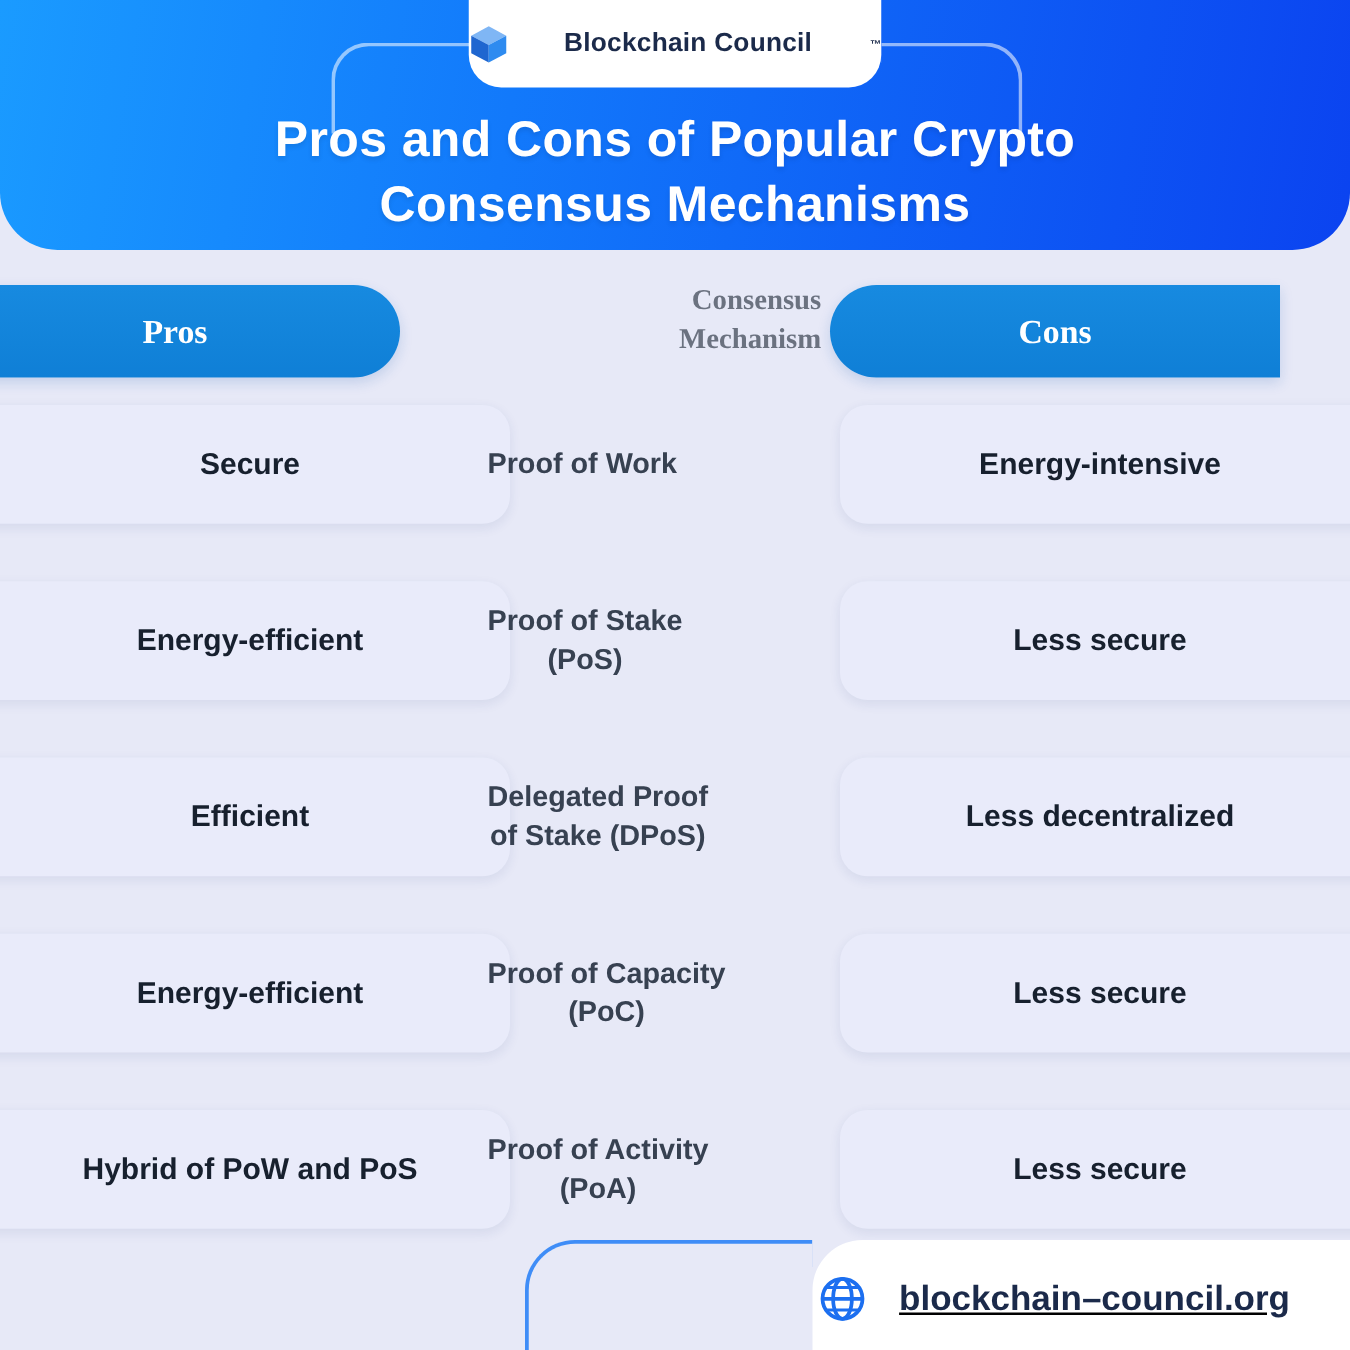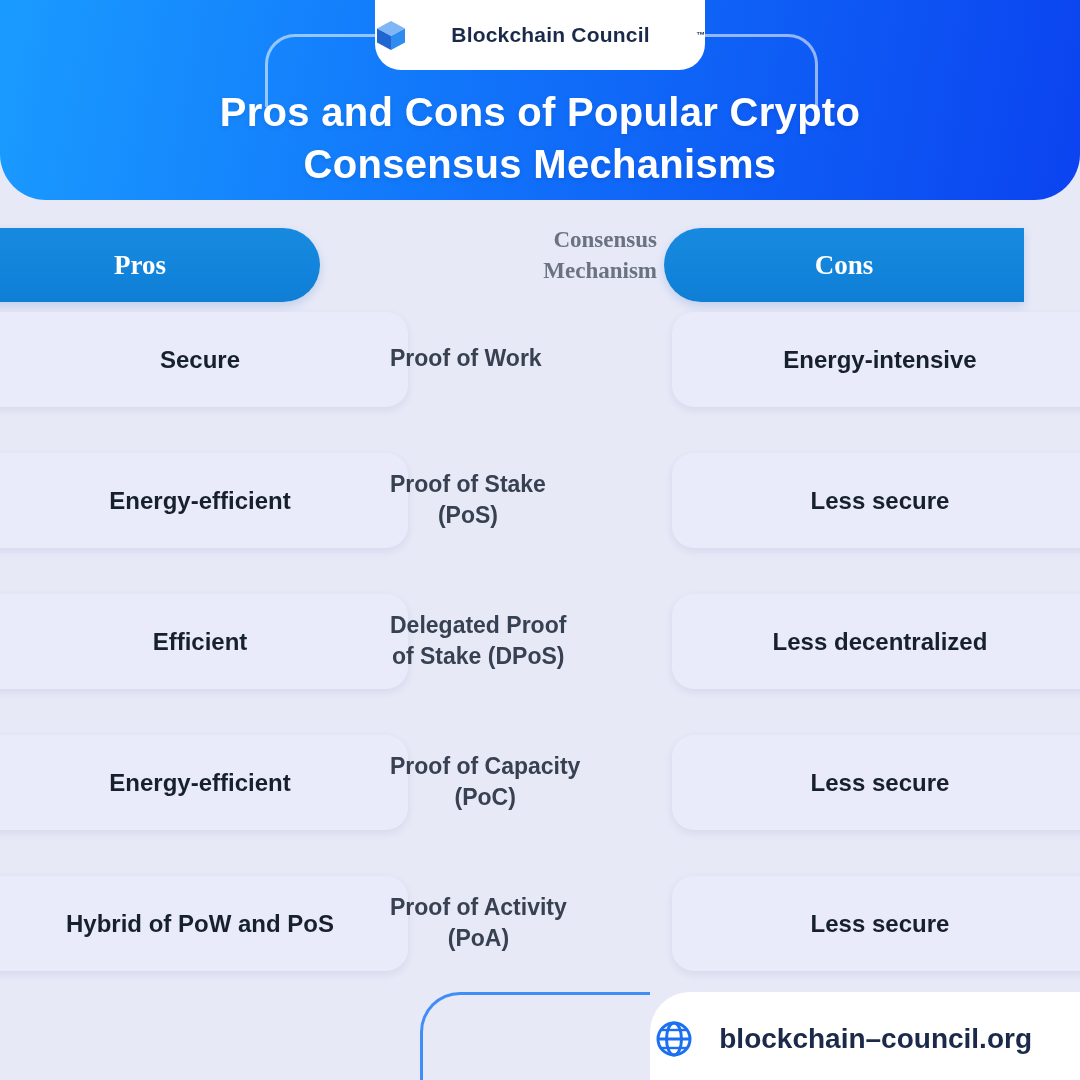--- a/index.html
+++ b/index.html
@@ -154,21 +154,21 @@
     text-align: right;
     color: #6b7280;
     font-size: 23px;
     font-weight: bold;
     line-height: 1.35;
   }
 
   
   .rows {
     position: absolute;
-    top: 300px; left: 0;
+    top: 312px; left: 0;
     width: 1080px;
   }
   .row {
     position: relative;
     height: 141px;
   }
   .cell {
     position: absolute;
     top: 12px;
     height: 95px;
@@ -232,20 +232,21 @@
     border-top-left-radius: 40px;
     background: transparent;
   }
   .footer-inner {
     position: absolute;
     right: 48px;
     bottom: 22px;
     display: flex;
     align-items: center;
     gap: 26px;
+    text-decoration: underline;
   }
   .globe {
     width: 38px; height: 38px;
     flex: none;
   }
   .site {
     font-size: 28px;
     font-weight: bold;
     color: #1b2a4a;
     white-space: nowrap;

